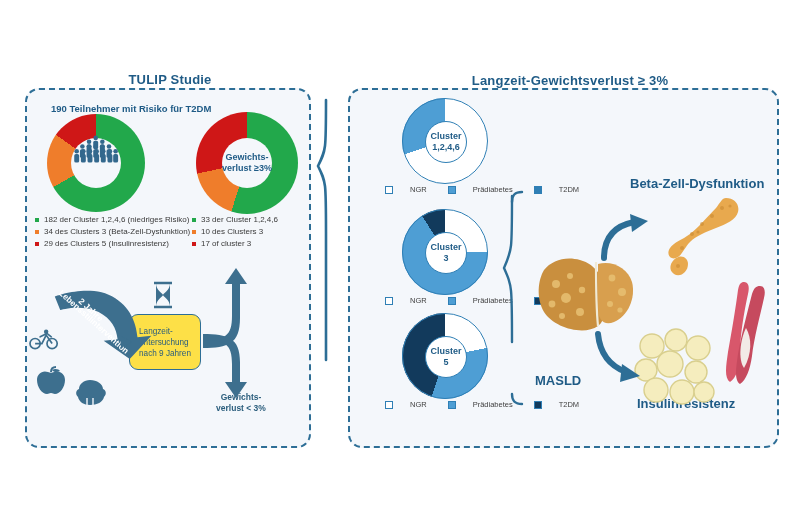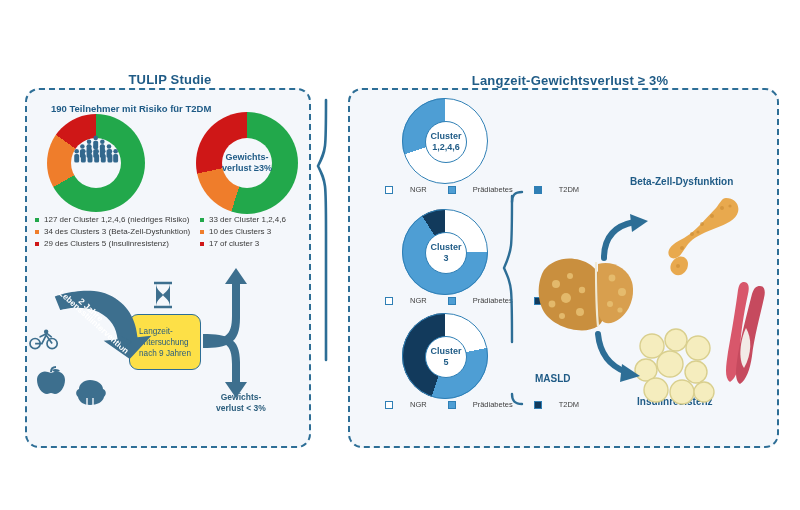--- a/index.html
+++ b/index.html
@@ -59,21 +59,21 @@
     position:absolute;font-size:7.5px;color:#3f3f3f;white-space:nowrap;
     display:flex;align-items:center;gap:17px;
   }
   .mini-legend span.sw{
     display:inline-block;width:6px;height:6px;border:1px solid #2f7fb5;
   }
   .mini-legend i{font-style:normal;margin-right:4px;}
 
   
   .bio-label{
-    position:absolute;font-size:10px;font-weight:bold;color:#1f5b86;
+    position:absolute;font-size:13px;font-weight:bold;color:#1f5b86;
     white-space:nowrap;
   }
 
   
   #flow-box{
     position:absolute;left:129px;top:314px;width:72px;height:56px;
     background:#fde047;border:1.6px solid #2d6e96;border-radius:9px;
     display:flex;align-items:center;justify-content:center;
     font-size:8.2px;line-height:11px;color:#2a5d7c;text-align:left;
     padding:0 4px;box-sizing:border-box;
@@ -104,26 +104,26 @@
   <div class="donut" id="donut-weightloss" style="left: 196px; top: 112px; width: 102px; height: 102px; background: conic-gradient(rgb(34, 168, 75) 0deg, rgb(34, 168, 75) 198deg, rgb(239, 125, 43) 198deg, rgb(239, 125, 43) 258deg, rgb(207, 23, 23) 258deg, rgb(207, 23, 23) 360deg);">
     <div class="hole" style="left:26px;top:26px;width:50px;height:50px;">
       <span>
         <span>Gewichts-</span><br>
         <span>verlust ≥3%</span>
       </span>
     </div>
   </div>
 
   <div class="legend-list" style="left:35px;top:214px;">
-    <div class="lg-green">127 der Cluster 1,2,4,6 (niedriges Risiko)</div>
+    <div class="lg-green">182 der Cluster 1,2,4,6 (niedriges Risiko)</div>
     <div class="lg-orange">34 des Clusters 3 (Beta-Zell-Dysfunktion)</div>
     <div class="lg-red">29 des Clusters 5 (Insulinresistenz)</div>
   </div>
 
-  <div class="legend-list" style="left:200px;top:214px;">
+  <div class="legend-list" style="left:192px;top:214px;">
     <div class="lg-green">33 der Cluster 1,2,4,6</div>
     <div class="lg-orange">10 des Clusters 3</div>
     <div class="lg-red">17 of cluster 3</div>
   </div>
 
   <div id="flow-box">
     <span>
       <span>Langzeit-</span><br>
       <span>untersuchung</span><br>
       <span>nach 9 Jahren</span>

